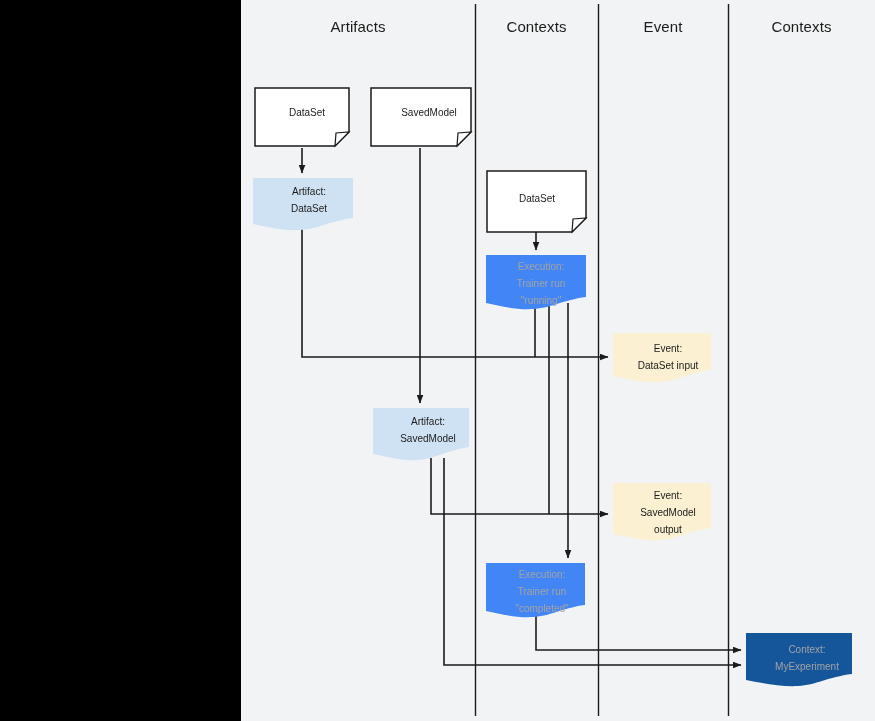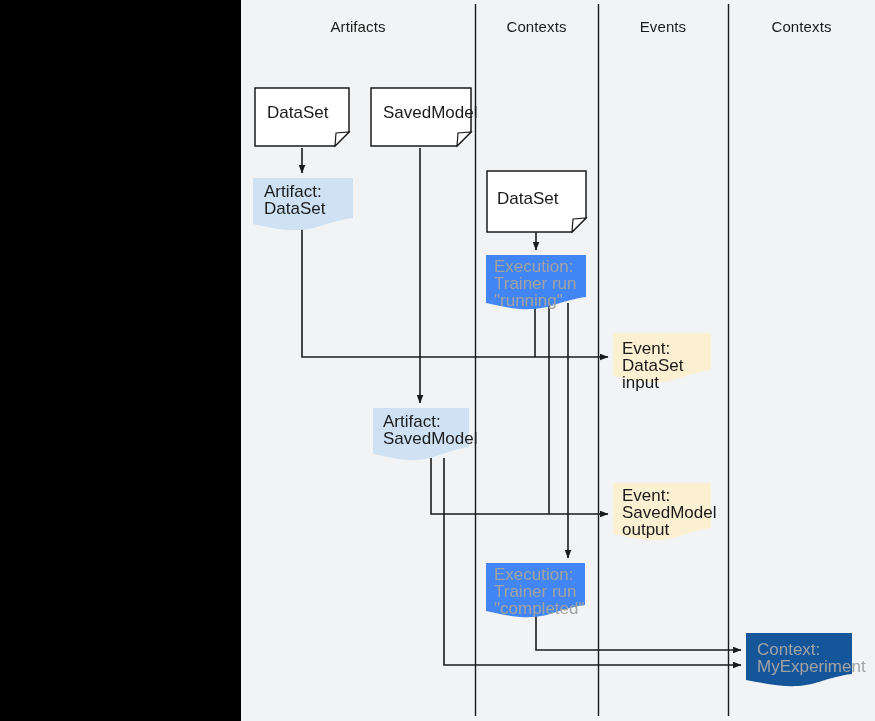--- a/index.html
+++ b/index.html
@@ -35,37 +35,38 @@
     position: absolute;
     text-align: center;
     font-size: 15px;
     font-weight: normal;
     color: #1b1b1b;
     letter-spacing: 0.1px;
     white-space: nowrap;
   }
   .node-label {
     position: absolute;
-    font-size: 17px;
+    font-size: 10px;
     line-height: 17px;
     color: #1b1b1b;
     white-space: pre-line;
     pointer-events: none;
+    text-align: center;
   }
   .node-label.light { color: #a3a3a3; }
 </style>
 </head>
 <body>
 
 <div id="root">
   <div id="canvas"></div>
 
   <div class="lane-title" style="left:241px; top:18px; width:234px;">Artifacts</div>
   <div class="lane-title" style="left:475px; top:18px; width:123px;">Contexts</div>
-  <div class="lane-title" style="left:598px; top:18px; width:130px;">Events</div>
+  <div class="lane-title" style="left:598px; top:18px; width:130px;">Event</div>
   <div class="lane-title" style="left:728px; top:18px; width:147px;">Contexts</div>
 
   <svg id="svg-layer" viewBox="0 0 875 721" xmlns="http://www.w3.org/2000/svg">
     <defs>
       <marker id="arrowhead" markerWidth="9" markerHeight="7" refX="8.5" refY="3.5" orient="auto" markerUnits="userSpaceOnUse">
         <path d="M0,0 L9,3.5 L0,7 z" fill="#1b1b1b"></path>
       </marker>
     </defs>
 
     <g stroke="#1b1b1b" stroke-width="1.4">

